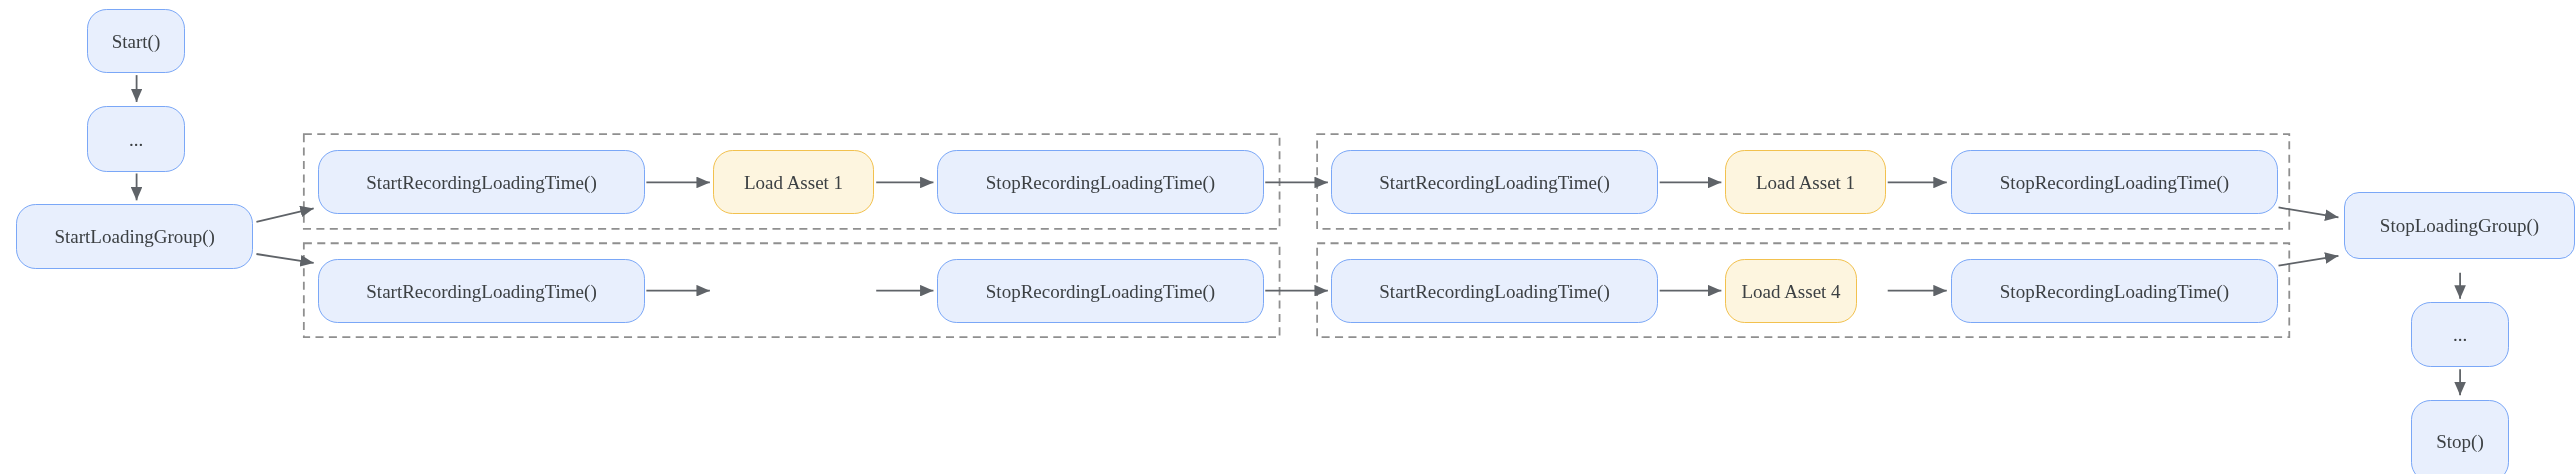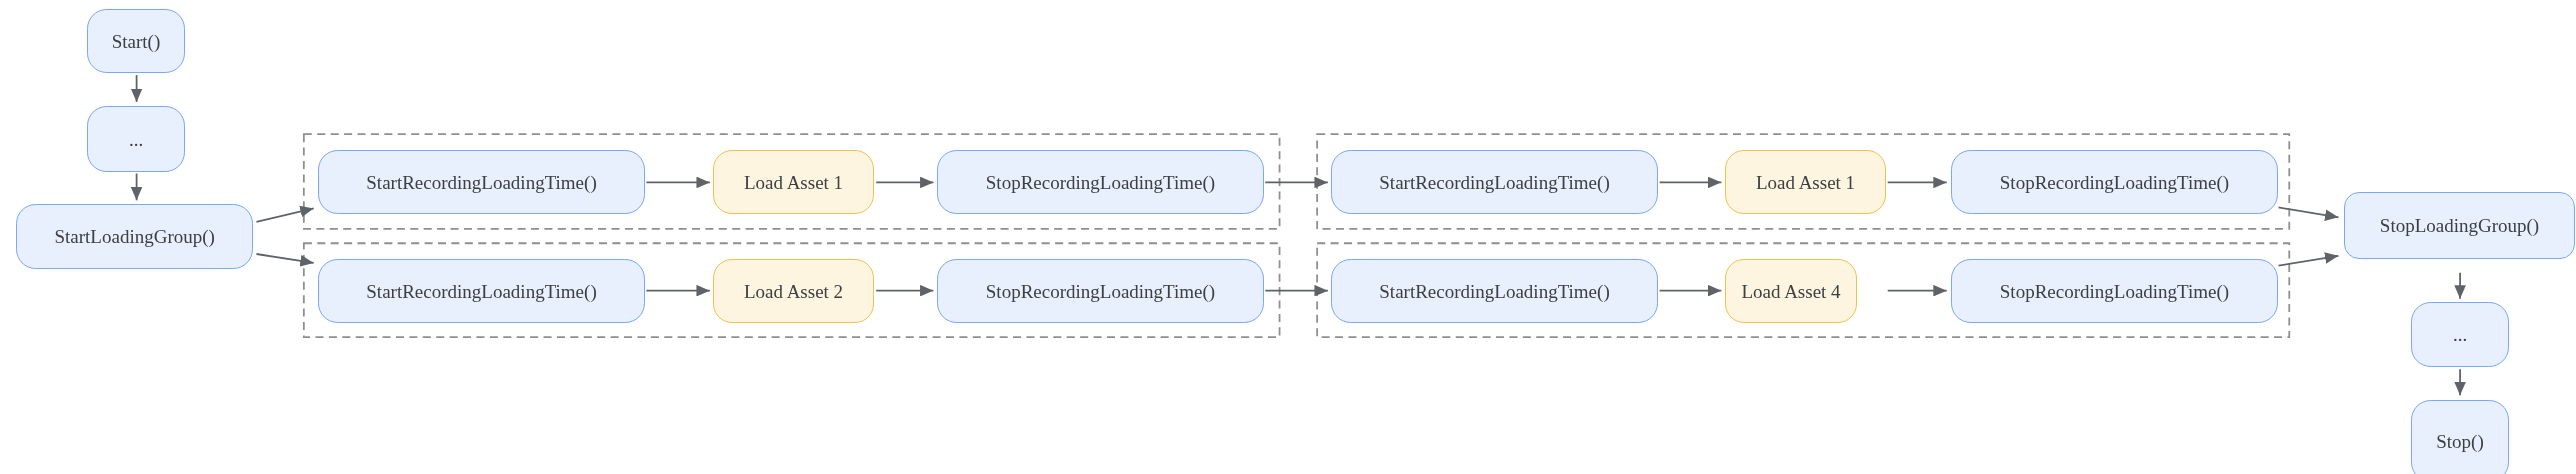--- a/index.html
+++ b/index.html
@@ -60,21 +60,20 @@
     border: 1.8px solid var(--node-border-blue);
     border-radius: 19.7px;
     color: var(--text-color);
     font-size: 19px;
     line-height: 1;
     white-space: nowrap;
   }
   .node.yellow {
     background: var(--node-fill-yellow);
     border-color: var(--node-border-yellow);
-    border-radius: 19px;
   }
 </style>
 </head>
 <body>
 
 <div class="canvas">
 
   <svg class="overlay" viewBox="0 0 2879 530">
     <defs>
       <marker id="ah" markerUnits="userSpaceOnUse" markerWidth="15" markerHeight="13" refX="15" refY="6.5" orient="auto">
@@ -115,21 +114,20 @@
 
   <div class="node" style="left:78px; top:9px; width:98px; height:64px;">Start()</div>
   <div class="node" style="left:78px; top:106px; width:98px; height:66px;">...</div>
   <div class="node" style="left:7.2px; top:204px; width:237px; height:65px;">StartLoadingGroup()</div>
 
   <div class="node" style="left:309px; top:150px; width:327px; height:64px;">StartRecordingLoadingTime()</div>
   <div class="node yellow" style="left:704px; top:150px; width:161px; height:64px;">Load Asset 1</div>
   <div class="node" style="left:928px; top:150px; width:327px; height:64px;">StopRecordingLoadingTime()</div>
 
   <div class="node" style="left:309px; top:259px; width:327px; height:64px;">StartRecordingLoadingTime()</div>
-  <div class="node yellow" style="left:704px; top:259px; width:161px; height:64px;">Load Asset 2</div>
   <div class="node" style="left:928px; top:259px; width:327px; height:64px;">StopRecordingLoadingTime()</div>
 
   <div class="node" style="left:1322px; top:150px; width:327px; height:64px;">StartRecordingLoadingTime()</div>
   <div class="node yellow" style="left:1716px; top:150px; width:161px; height:64px;">Load Asset 1</div>
   <div class="node" style="left:1942px; top:150px; width:327px; height:64px;">StopRecordingLoadingTime()</div>
 
   <div class="node" style="left:1322px; top:259px; width:327px; height:64px;">StartRecordingLoadingTime()</div>
   <div class="node yellow" style="left:1716px; top:259px; width:132px; height:64px;">Load Asset 4</div>
   <div class="node" style="left:1942px; top:259px; width:327px; height:64px;">StopRecordingLoadingTime()</div>
 

